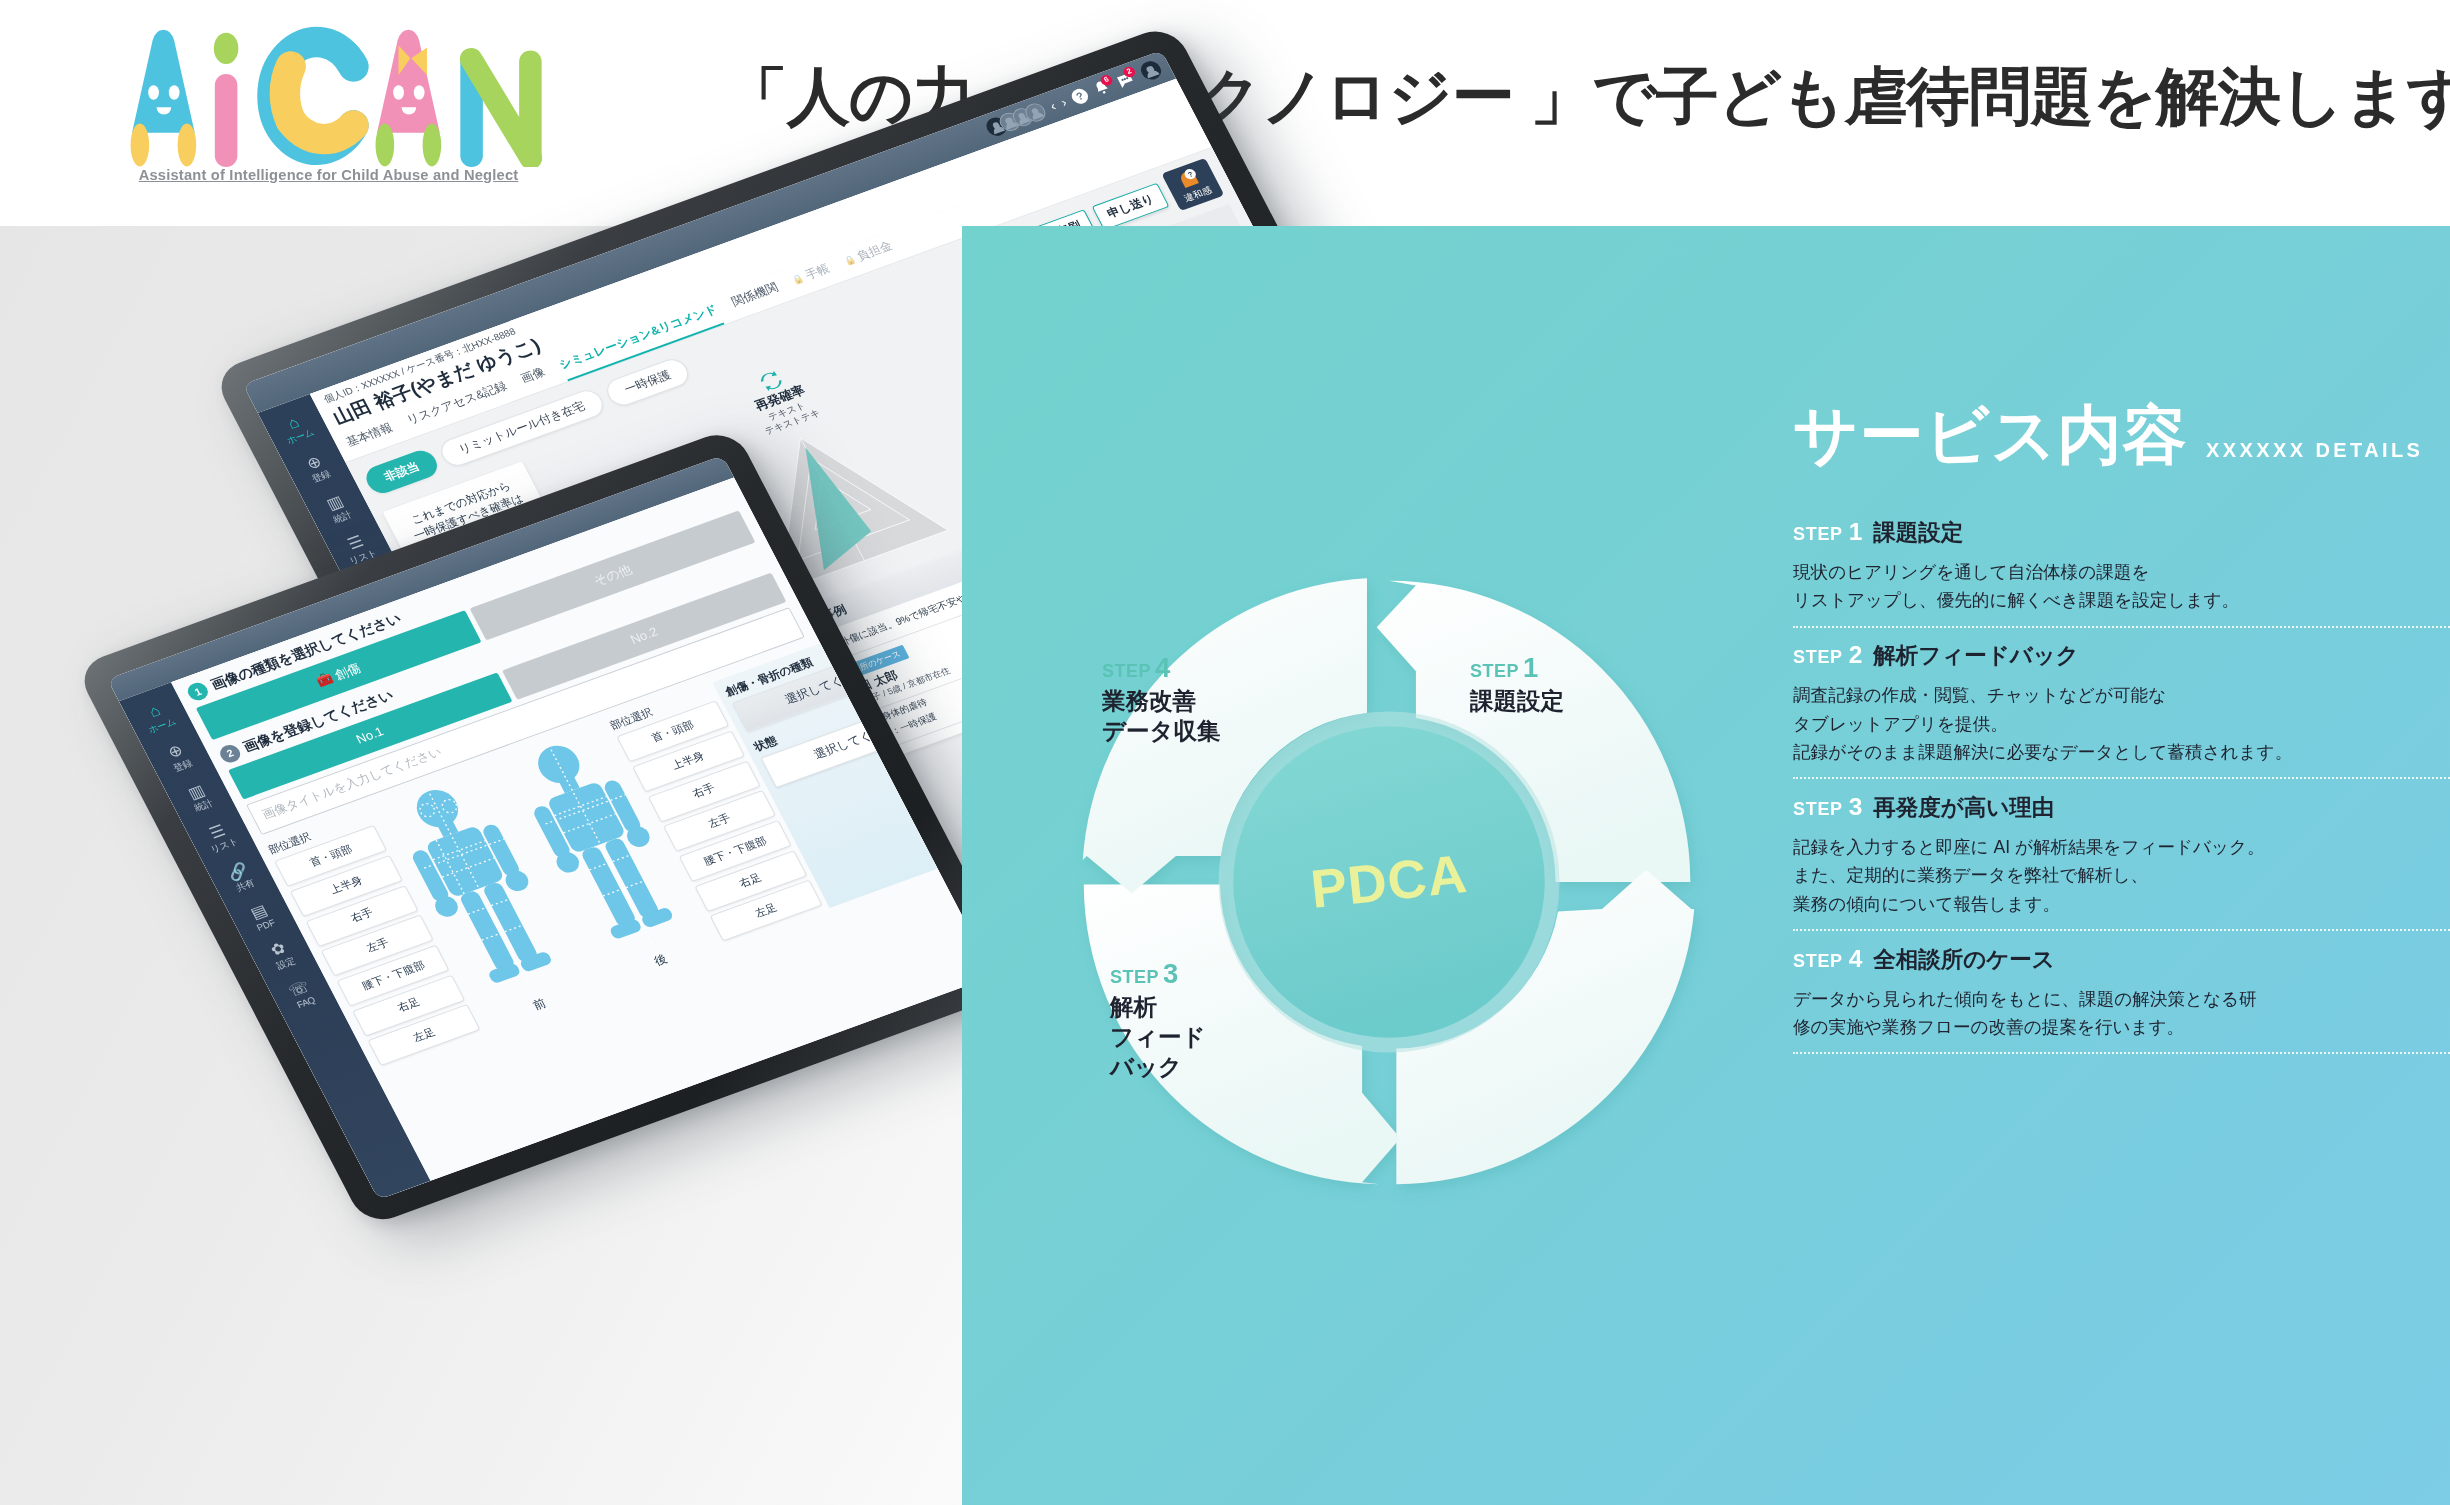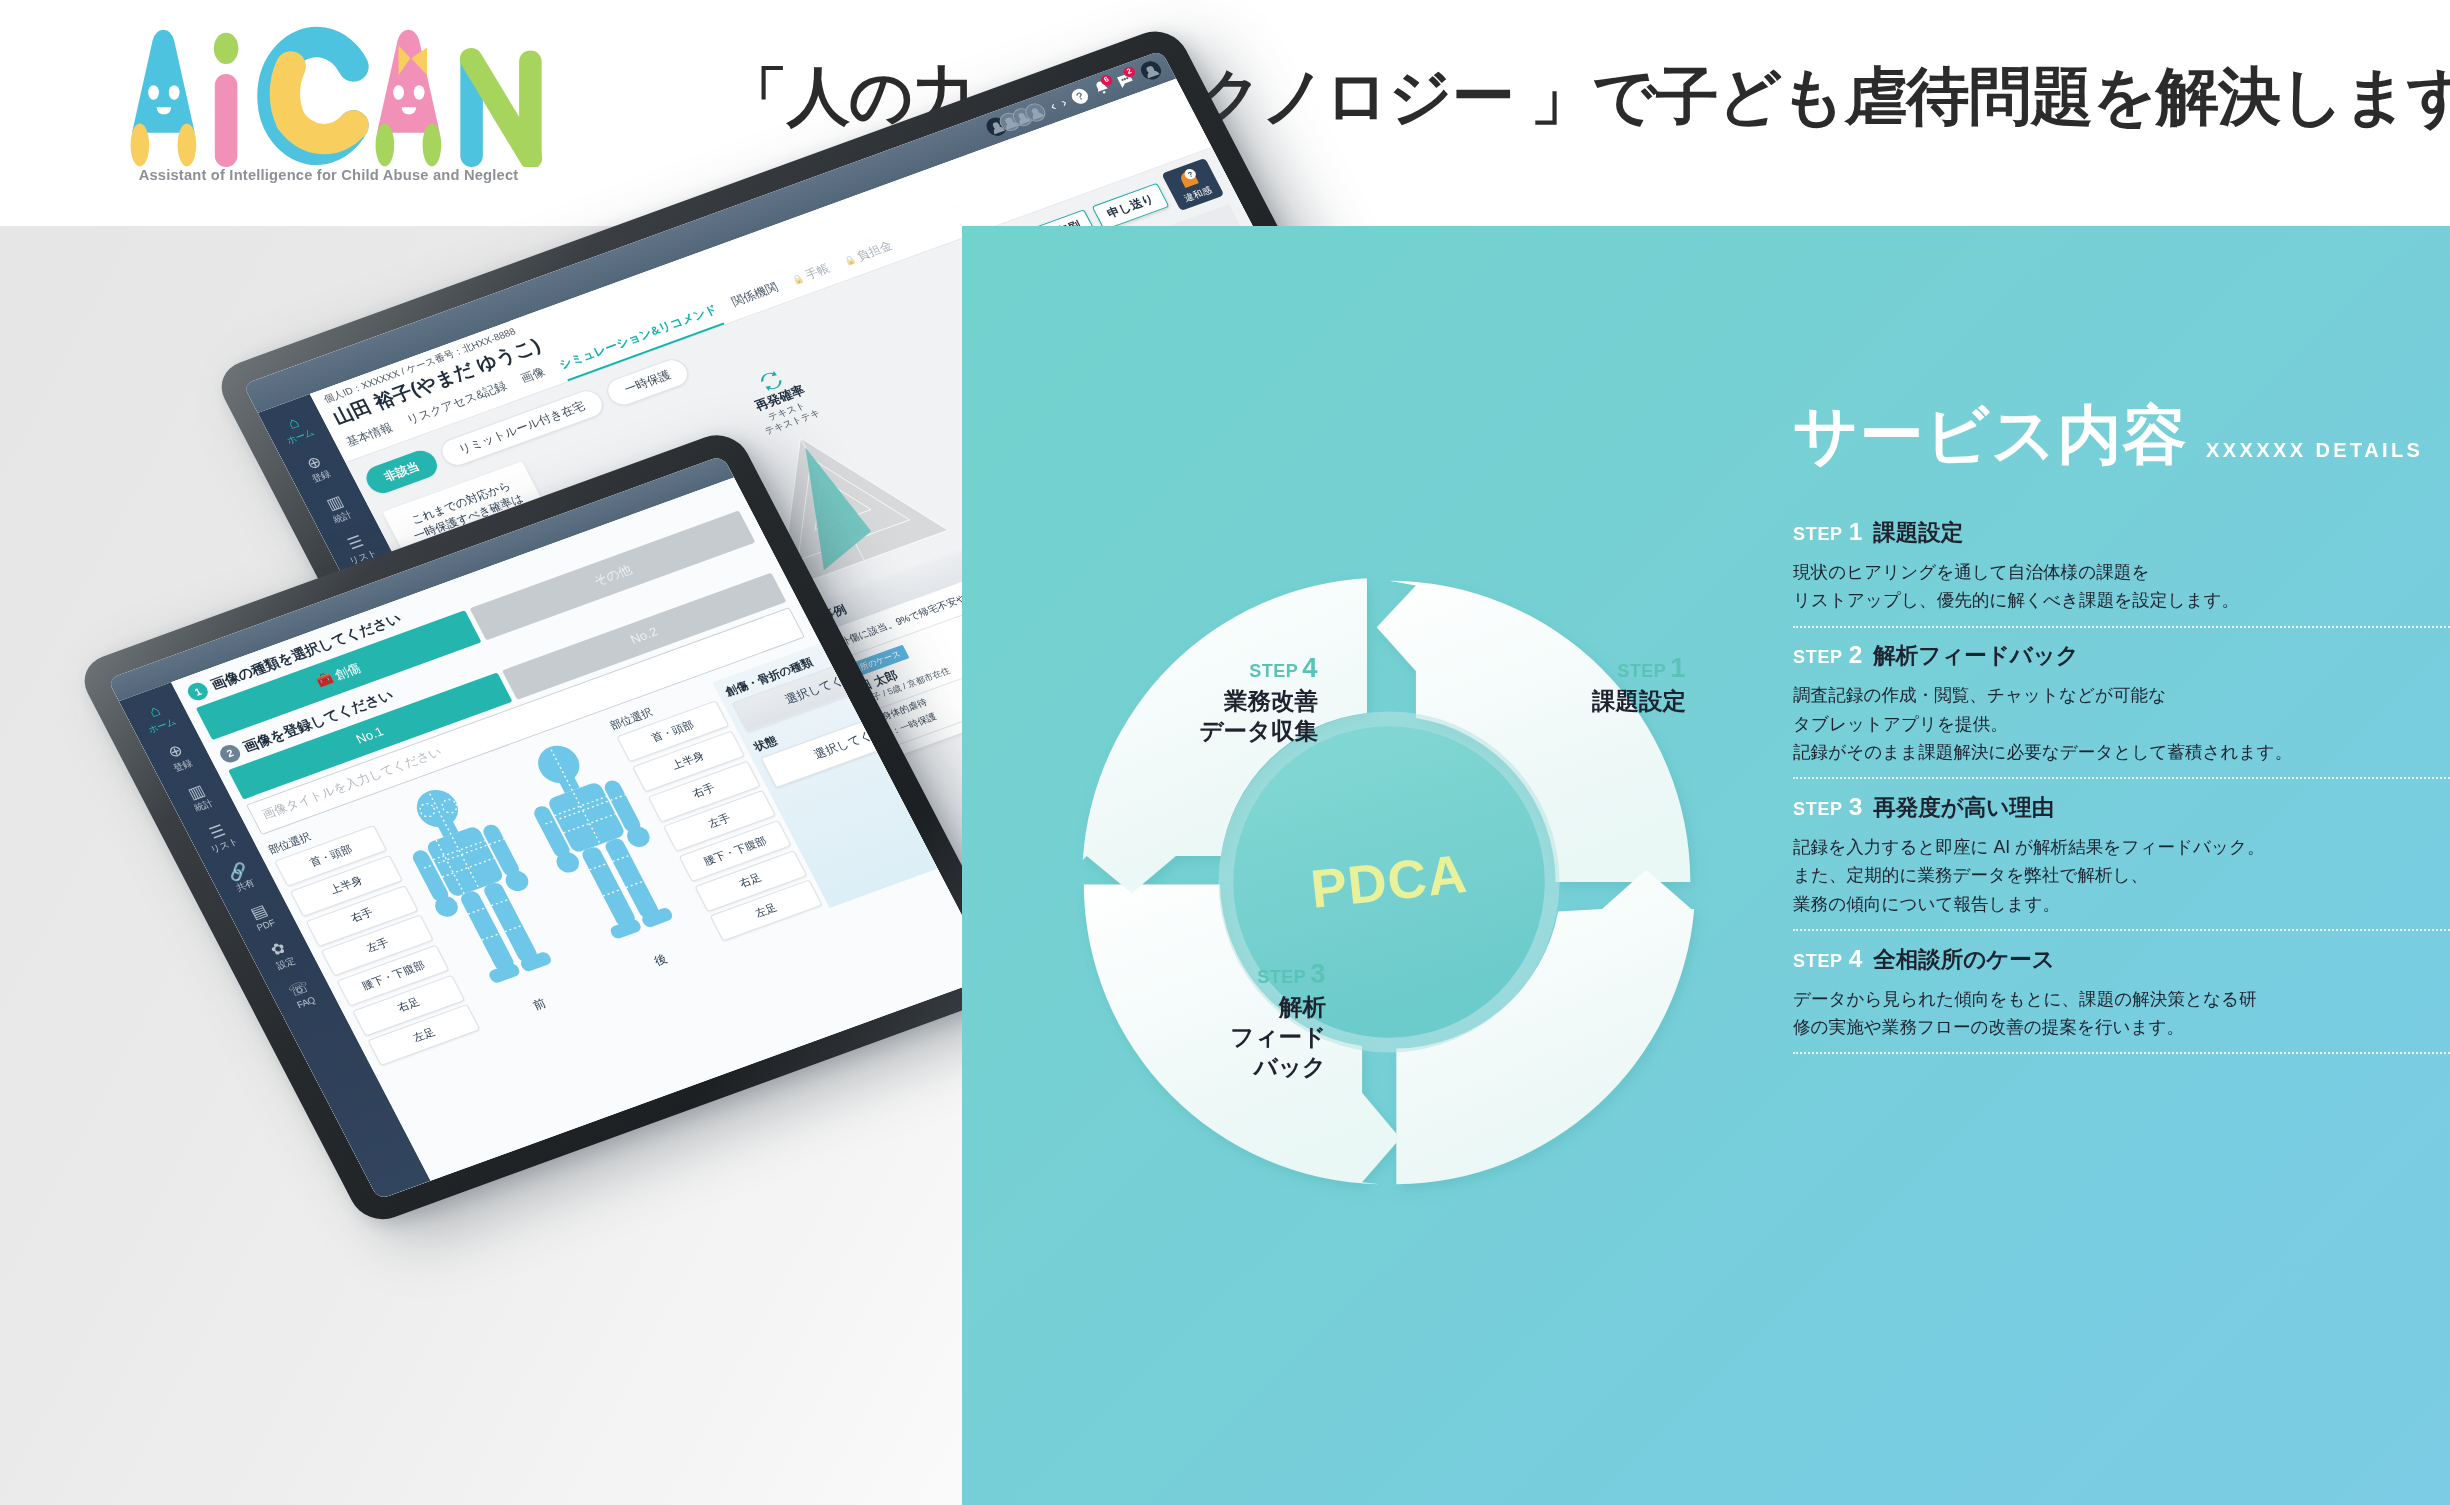--- a/index.html
+++ b/index.html
@@ -5,21 +5,21 @@
   *{box-sizing:border-box;margin:0;padding:0;}
   html,body{width:2677px;height:1505px;overflow:hidden;background:#fff;
     font-family:"Liberation Sans","DejaVu Sans",sans-serif;}
   #page{position:relative;width:2677px;height:1505px;background:#fff;}
 
   
   #header{position:absolute;left:0;top:0;width:2677px;height:225px;background:#fff;}
   #logo-block{position:absolute;left:59px;top:19.6px;width:539px;height:162px;}
   #logo-svg{position:absolute;left:19.6px;top:0;}
   #logo-tagline{position:absolute;left:0;top:147px;width:539px;text-align:center;
-    font-size:14.7px;color:#8d9196;letter-spacing:0.2px;font-weight:600;white-space:nowrap;}
+    font-size:14.7px;color:#8d9196;letter-spacing:0.2px;font-weight:600;white-space:nowrap;text-decoration:underline;}
   #headline{position:absolute;left:725px;top:54px;font-size:63px;font-weight:700;
     color:#2b2b2b;letter-spacing:-1px;white-space:nowrap;}
 
   
   #left-panel{position:absolute;left:0;top:226px;width:962px;height:1279px;
     background:linear-gradient(118deg,#e6e6e6 0%,#eaeaea 40%,#f2f2f2 72%,#fafafa 100%);}
   #right-panel{position:absolute;left:962px;top:226px;width:1716px;height:1279px;
     background:linear-gradient(135deg,#72d2cd 0%,#76d0d4 35%,#79cde0 70%,#7ccce6 100%);}
 
   
@@ -159,21 +159,21 @@
     margin-bottom:9.8px;}
   .sel-box.grey{background:linear-gradient(180deg,#e9ecef,#dfe3e7);}
 
   
   #svc-title{position:absolute;left:1793px;top:392px;display:flex;align-items:baseline;gap:18.6px;}
   #svc-ja{font-size:64px;font-weight:700;color:#fff;letter-spacing:1px;}
   #svc-en{font-size:20px;color:#fff;letter-spacing:3.4px;font-weight:600;}
 
   #wheel{position:absolute;left:1073px;top:566px;width:632px;height:632px;}
   #wheel svg{width:100%;height:100%;overflow:visible;}
-  .wl{position:absolute;text-align:right;color:#1f2330;}
+  .wl{position:absolute;text-align:left;color:#1f2330;}
   .wl .st{font-size:18px;color:#5ac3b6;font-weight:600;letter-spacing:0.5px;}
   .wl .st b{font-size:27.4px;font-weight:600;margin-left:3.9px;}
   .wl .nm{font-size:23.5px;font-weight:700;line-height:1.28;margin-top:2px;}
   #wl1{left:397px;top:86px;width:216px;}
   #wl2{left:407px;top:387px;width:211px;}
   #wl3{left:37px;top:392px;width:216px;}
   #wl4{left:29px;top:86px;width:216px;}
 
   #steps{position:absolute;left:1793px;top:517px;width:809px;}
   .step{padding-bottom:10.8px;margin-bottom:0;

